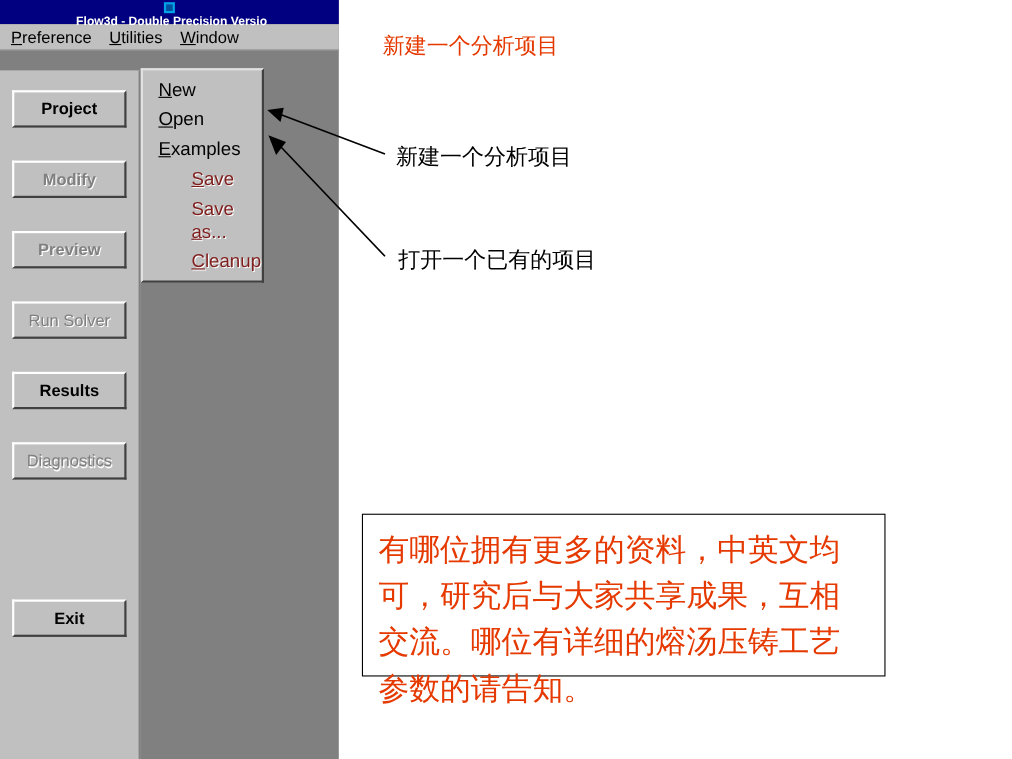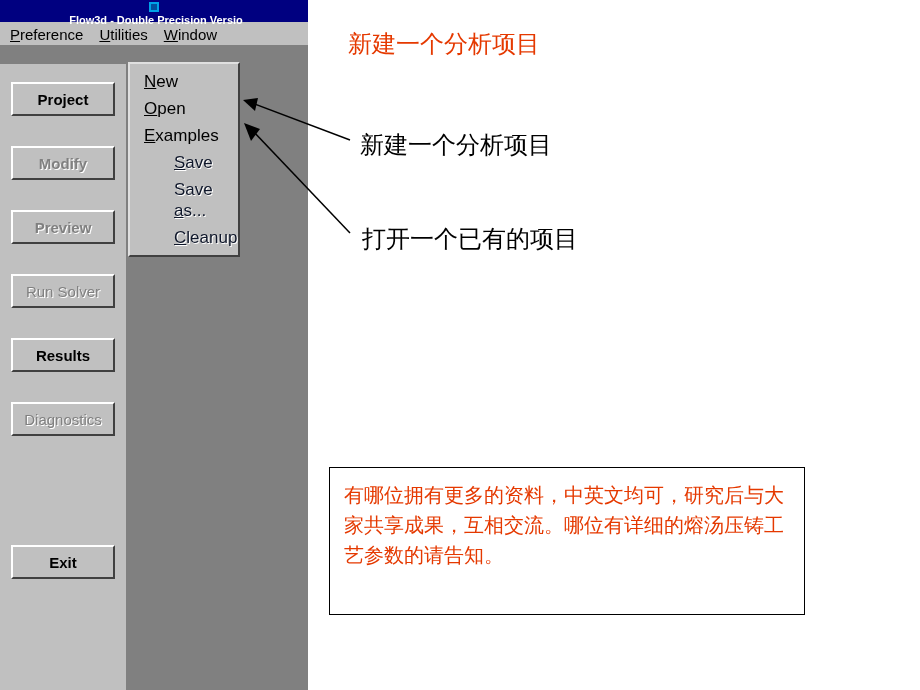--- a/index.html
+++ b/index.html
@@ -100,45 +100,45 @@
     padding: 4px 0;
     font-size: 17px;
   }
   .popup-menu .pm-item {
     padding: 3px 12px 3px 14px;
     color: #000;
     cursor: default;
     line-height: 21px;
   }
   .popup-menu .pm-item.disabled {
-    color: #0f172a;
+    color: #7f1d1d;
     text-shadow: 1px 1px 0 #fff;
     padding-left: 44px;
   }
   .popup-menu .pm-item .ul { text-decoration: underline; }
 
   
   .annot {
     position: absolute;
     font-family: SimSun, "宋体", serif;
-    font-size: 24px;
+    font-size: 20px;
     line-height: 1.4;
   }
   .annot.red { color: #e53900; }
   .annot.black { color: #000; }
   .note-box {
     position: absolute;
     left: 329px;
     top: 467px;
     width: 476px;
     height: 148px;
     border: 1.5px solid #000;
     padding: 12px 14px;
     font-family: SimSun, "宋体", serif;
-    font-size: 20px;
+    font-size: 28px;
     color: #e53900;
     line-height: 1.5;
   }
   .note-box p { margin: 0 0 10px 0; }
 
   .arrow {
     position: absolute;
     overflow: visible;
   }
 </style>

